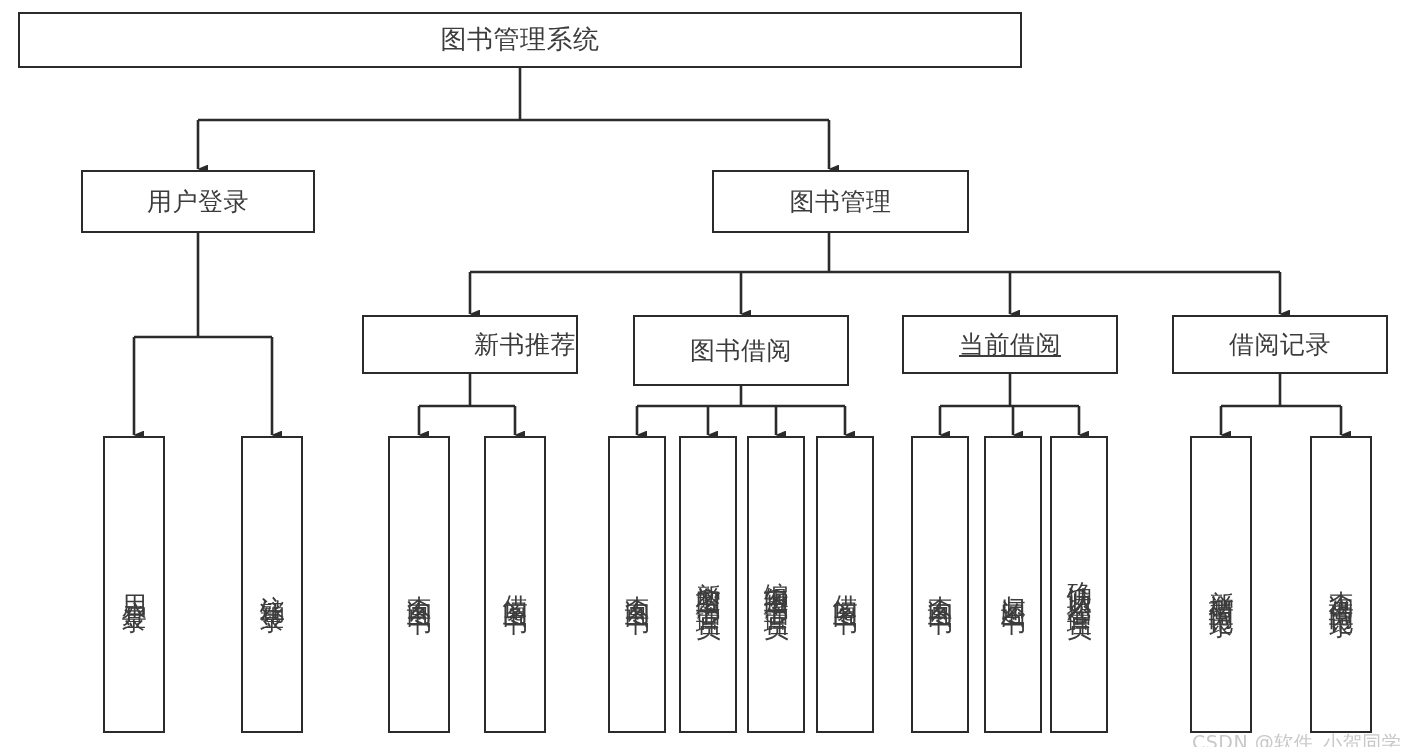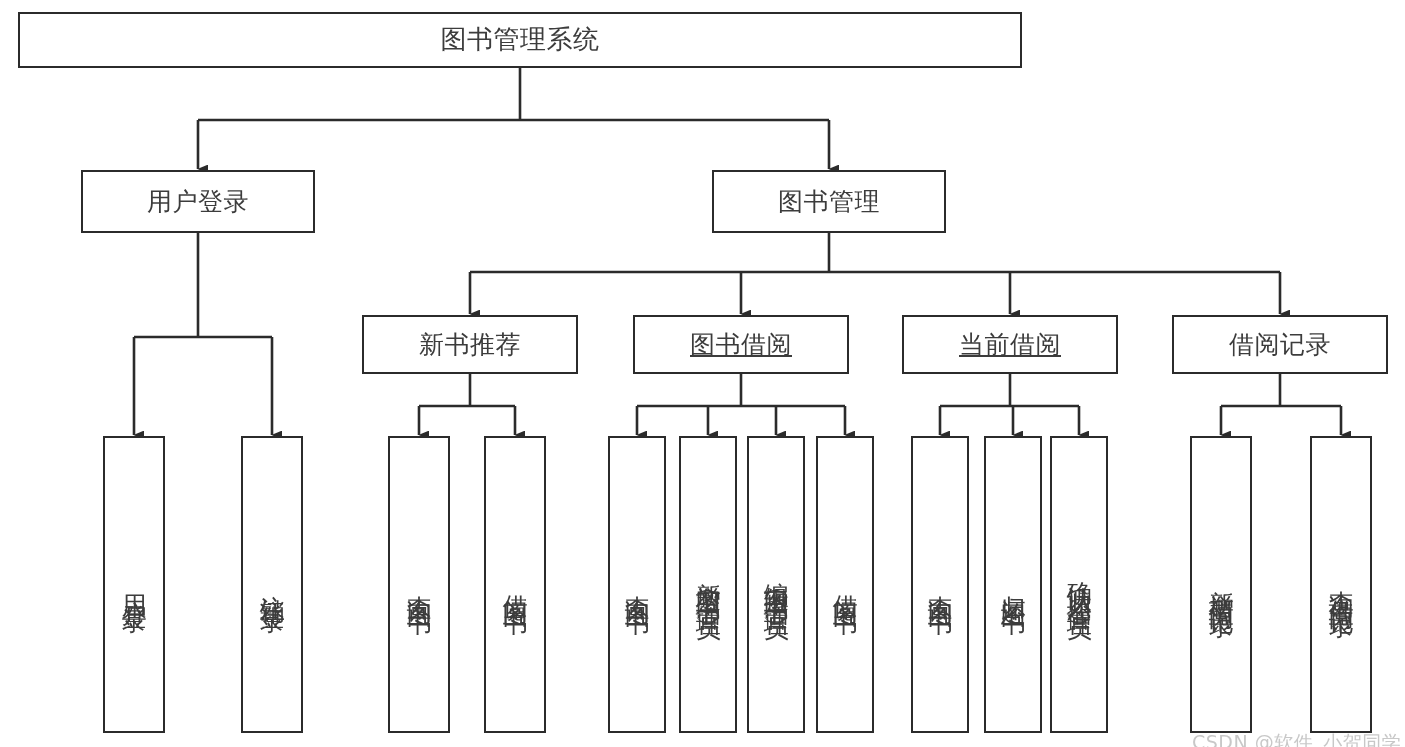--- a/index.html
+++ b/index.html
@@ -124,27 +124,27 @@
       </g>
   </svg>
 
   <div id="nodes">
       <div class="node horiz root" style="left: 18px; top: 12px; width: 1004px; height: 56px;">
         <span class="label">图书管理系统</span>
       </div>
       <div class="node horiz" style="left: 81px; top: 170px; width: 234px; height: 63px;">
         <span class="label">用户登录</span>
       </div>
-      <div class="node horiz" style="left: 712px; top: 170px; width: 234px; height: 63px;">
+      <div class="node horiz" style="left: 712px; top: 170px; width: 257px; height: 63px;">
         <span class="label">图书管理</span>
       </div>
-      <div class="node horiz" style="left: 362px; top: 315px; width: 216px; height: 59px;">
+      <div class="node horiz" style="left: 362px; top: 315px; width: 216px; height: 59px; justify-content: flex-end;">
         <span class="label">新书推荐</span>
       </div>
-      <div class="node horiz" style="left: 633px; top: 315px; width: 216px; height: 59px; text-decoration: underline;">
+      <div class="node horiz" style="left: 633px; top: 315px; width: 216px; height: 71px;">
         <span class="label">图书借阅</span>
       </div>
       <div class="node horiz" style="left: 902px; top: 315px; width: 216px; height: 59px; text-decoration: underline;">
         <span class="label">当前借阅</span>
       </div>
       <div class="node horiz" style="left: 1172px; top: 315px; width: 216px; height: 59px;">
         <span class="label">借阅记录</span>
       </div>
       <div class="node vert" style="left: 103px; top: 436px; width: 62px; height: 297px;">
         <span class="label">用户登录</span>

